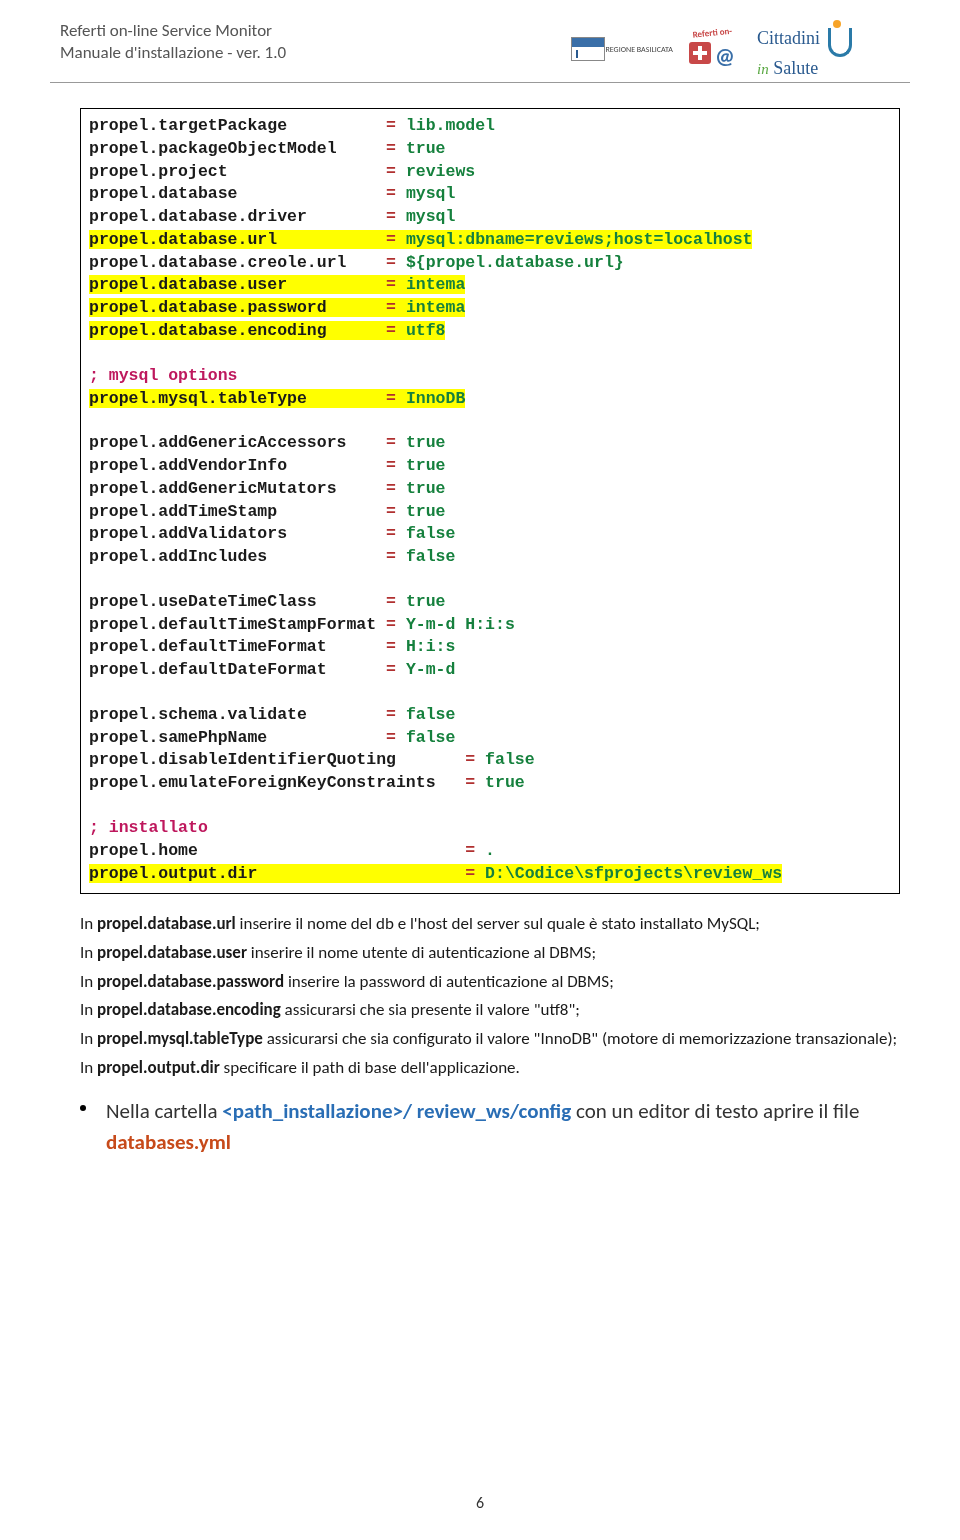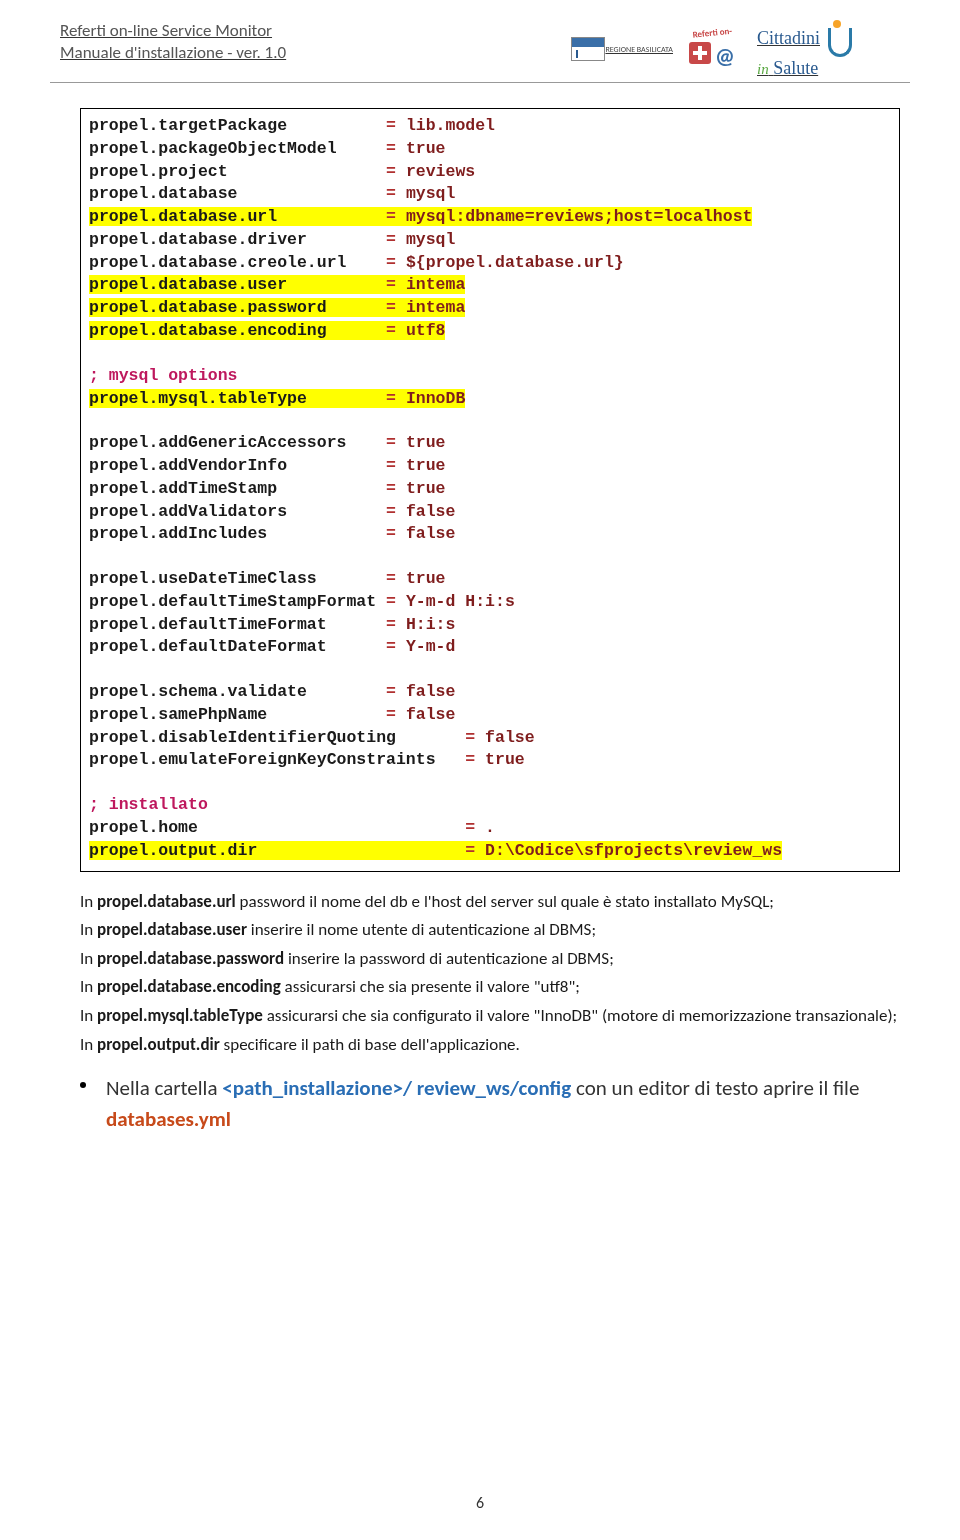--- a/index.html
+++ b/index.html
@@ -11,21 +11,20 @@
     color: #333;
     position: relative;
   }
   .header {
     display: flex;
     justify-content: space-between;
     align-items: flex-start;
     padding: 20px 60px 5px 10px;
     border-bottom: 1px solid #999;
     margin: 0 50px;
-    text-decoration: underline;
   }
   .header-left {
     font-size: 17px;
     color: #555;
     line-height: 1.3;
   }
   .header-logos {
     display: flex;
     gap: 12px;
     align-items: center;
@@ -94,21 +93,21 @@
     border: 1px solid #000;
     padding: 6px 8px 8px 8px;
     font-family: "Courier New", monospace;
     font-size: 16.5px;
     line-height: 1.38;
     font-weight: bold;
   }
   .cline { white-space: pre; }
   .key { color: #1a1a1a; }
   .eq  { color: #b03030; }
-  .val { color: #7f1d1d; }
+  .val { color: #15803d; }
   .cmt { color: #be185d; }
   .hl  { background: #ffff00; }
   .blank { height: 22px; }
 
   .body-text {
     margin: 18px 60px 0 80px;
     font-size: 17px;
     line-height: 1.45;
     color: #1a1a1a;
   }
@@ -155,53 +154,54 @@
       <span>Salute</span>
     </div>
   </div>
 </div>
 
 <div class="code-box" id="codebox">
     <div class="cline"><span><span class="key">propel.targetPackage          </span><span class="eq">= </span><span class="val">lib.model</span></span></div>
     <div class="cline"><span><span class="key">propel.packageObjectModel     </span><span class="eq">= </span><span class="val">true</span></span></div>
     <div class="cline"><span><span class="key">propel.project                </span><span class="eq">= </span><span class="val">reviews</span></span></div>
     <div class="cline"><span><span class="key">propel.database               </span><span class="eq">= </span><span class="val">mysql</span></span></div>
+    <div class="cline"><span><span class="key">propel.database.driver        </span><span class="eq">= </span><span class="val">mysql</span></span></div>
     <div class="cline"><span class="hl"><span class="key">propel.database.url           </span><span class="eq">= </span><span class="val">mysql:dbname=reviews;host=localhost</span></span></div>
-    <div class="cline"><span><span class="key">propel.database.driver        </span><span class="eq">= </span><span class="val">mysql</span></span></div>
     <div class="cline"><span><span class="key">propel.database.creole.url    </span><span class="eq">= </span><span class="val">${propel.database.url}</span></span></div>
     <div class="cline"><span class="hl"><span class="key">propel.database.user          </span><span class="eq">= </span><span class="val">intema</span></span></div>
     <div class="cline"><span class="hl"><span class="key">propel.database.password      </span><span class="eq">= </span><span class="val">intema</span></span></div>
     <div class="cline"><span class="hl"><span class="key">propel.database.encoding      </span><span class="eq">= </span><span class="val">utf8</span></span></div>
     <div class="blank"></div>
     <div class="cline"><span class="cmt">; mysql options</span></div>
     <div class="cline"><span class="hl"><span class="key">propel.mysql.tableType        </span><span class="eq">= </span><span class="val">InnoDB</span></span></div>
     <div class="blank"></div>
     <div class="cline"><span><span class="key">propel.addGenericAccessors    </span><span class="eq">= </span><span class="val">true</span></span></div>
     <div class="cline"><span><span class="key">propel.addVendorInfo          </span><span class="eq">= </span><span class="val">true</span></span></div>
+    <div class="cline"><span><span class="key">propel.addGenericMutators     </span><span class="eq">= </span><span class="val">true</span></span></div>
     <div class="cline"><span><span class="key">propel.addTimeStamp           </span><span class="eq">= </span><span class="val">true</span></span></div>
     <div class="cline"><span><span class="key">propel.addValidators          </span><span class="eq">= </span><span class="val">false</span></span></div>
     <div class="cline"><span><span class="key">propel.addIncludes            </span><span class="eq">= </span><span class="val">false</span></span></div>
     <div class="blank"></div>
     <div class="cline"><span><span class="key">propel.useDateTimeClass       </span><span class="eq">= </span><span class="val">true</span></span></div>
     <div class="cline"><span><span class="key">propel.defaultTimeStampFormat </span><span class="eq">= </span><span class="val">Y-m-d H:i:s</span></span></div>
     <div class="cline"><span><span class="key">propel.defaultTimeFormat      </span><span class="eq">= </span><span class="val">H:i:s</span></span></div>
     <div class="cline"><span><span class="key">propel.defaultDateFormat      </span><span class="eq">= </span><span class="val">Y-m-d</span></span></div>
     <div class="blank"></div>
     <div class="cline"><span><span class="key">propel.schema.validate        </span><span class="eq">= </span><span class="val">false</span></span></div>
     <div class="cline"><span><span class="key">propel.samePhpName            </span><span class="eq">= </span><span class="val">false</span></span></div>
     <div class="cline"><span><span class="key">propel.disableIdentifierQuoting       </span><span class="eq">= </span><span class="val">false</span></span></div>
     <div class="cline"><span><span class="key">propel.emulateForeignKeyConstraints   </span><span class="eq">= </span><span class="val">true</span></span></div>
     <div class="blank"></div>
     <div class="cline"><span class="cmt">; installato</span></div>
     <div class="cline"><span><span class="key">propel.home                           </span><span class="eq">= </span><span class="val">.</span></span></div>
     <div class="cline"><span class="hl"><span class="key">propel.output.dir                     </span><span class="eq">= </span><span class="val">D:\Codice\sfprojects\review_ws</span></span></div>
   </div>
 
 <div class="body-text">
-  <p><span>In </span><strong>propel.database.url</strong><span> password il nome del db e l'host del server sul quale è stato installato MySQL;</span></p>
+  <p><span>In </span><strong>propel.database.url</strong><span> inserire il nome del db e l'host del server sul quale è stato installato MySQL;</span></p>
   <p><span>In </span><strong>propel.database.user</strong><span> inserire il nome utente di autenticazione al DBMS;</span></p>
   <p><span>In </span><strong>propel.database.password</strong><span> inserire la password di autenticazione al DBMS;</span></p>
   <p><span>In </span><strong>propel.database.encoding</strong><span> assicurarsi che sia presente il valore "utf8";</span></p>
   <p><span>In </span><strong>propel.mysql.tableType</strong><span> assicurarsi che sia configurato il valore "InnoDB" (motore di memorizzazione transazionale);</span></p>
   <p><span>In </span><strong>propel.output.dir</strong><span> specificare il path di base dell'applicazione.</span></p>
 </div>
 
 <div class="bullet-row">
   <div class="dot"></div>
   <div>

